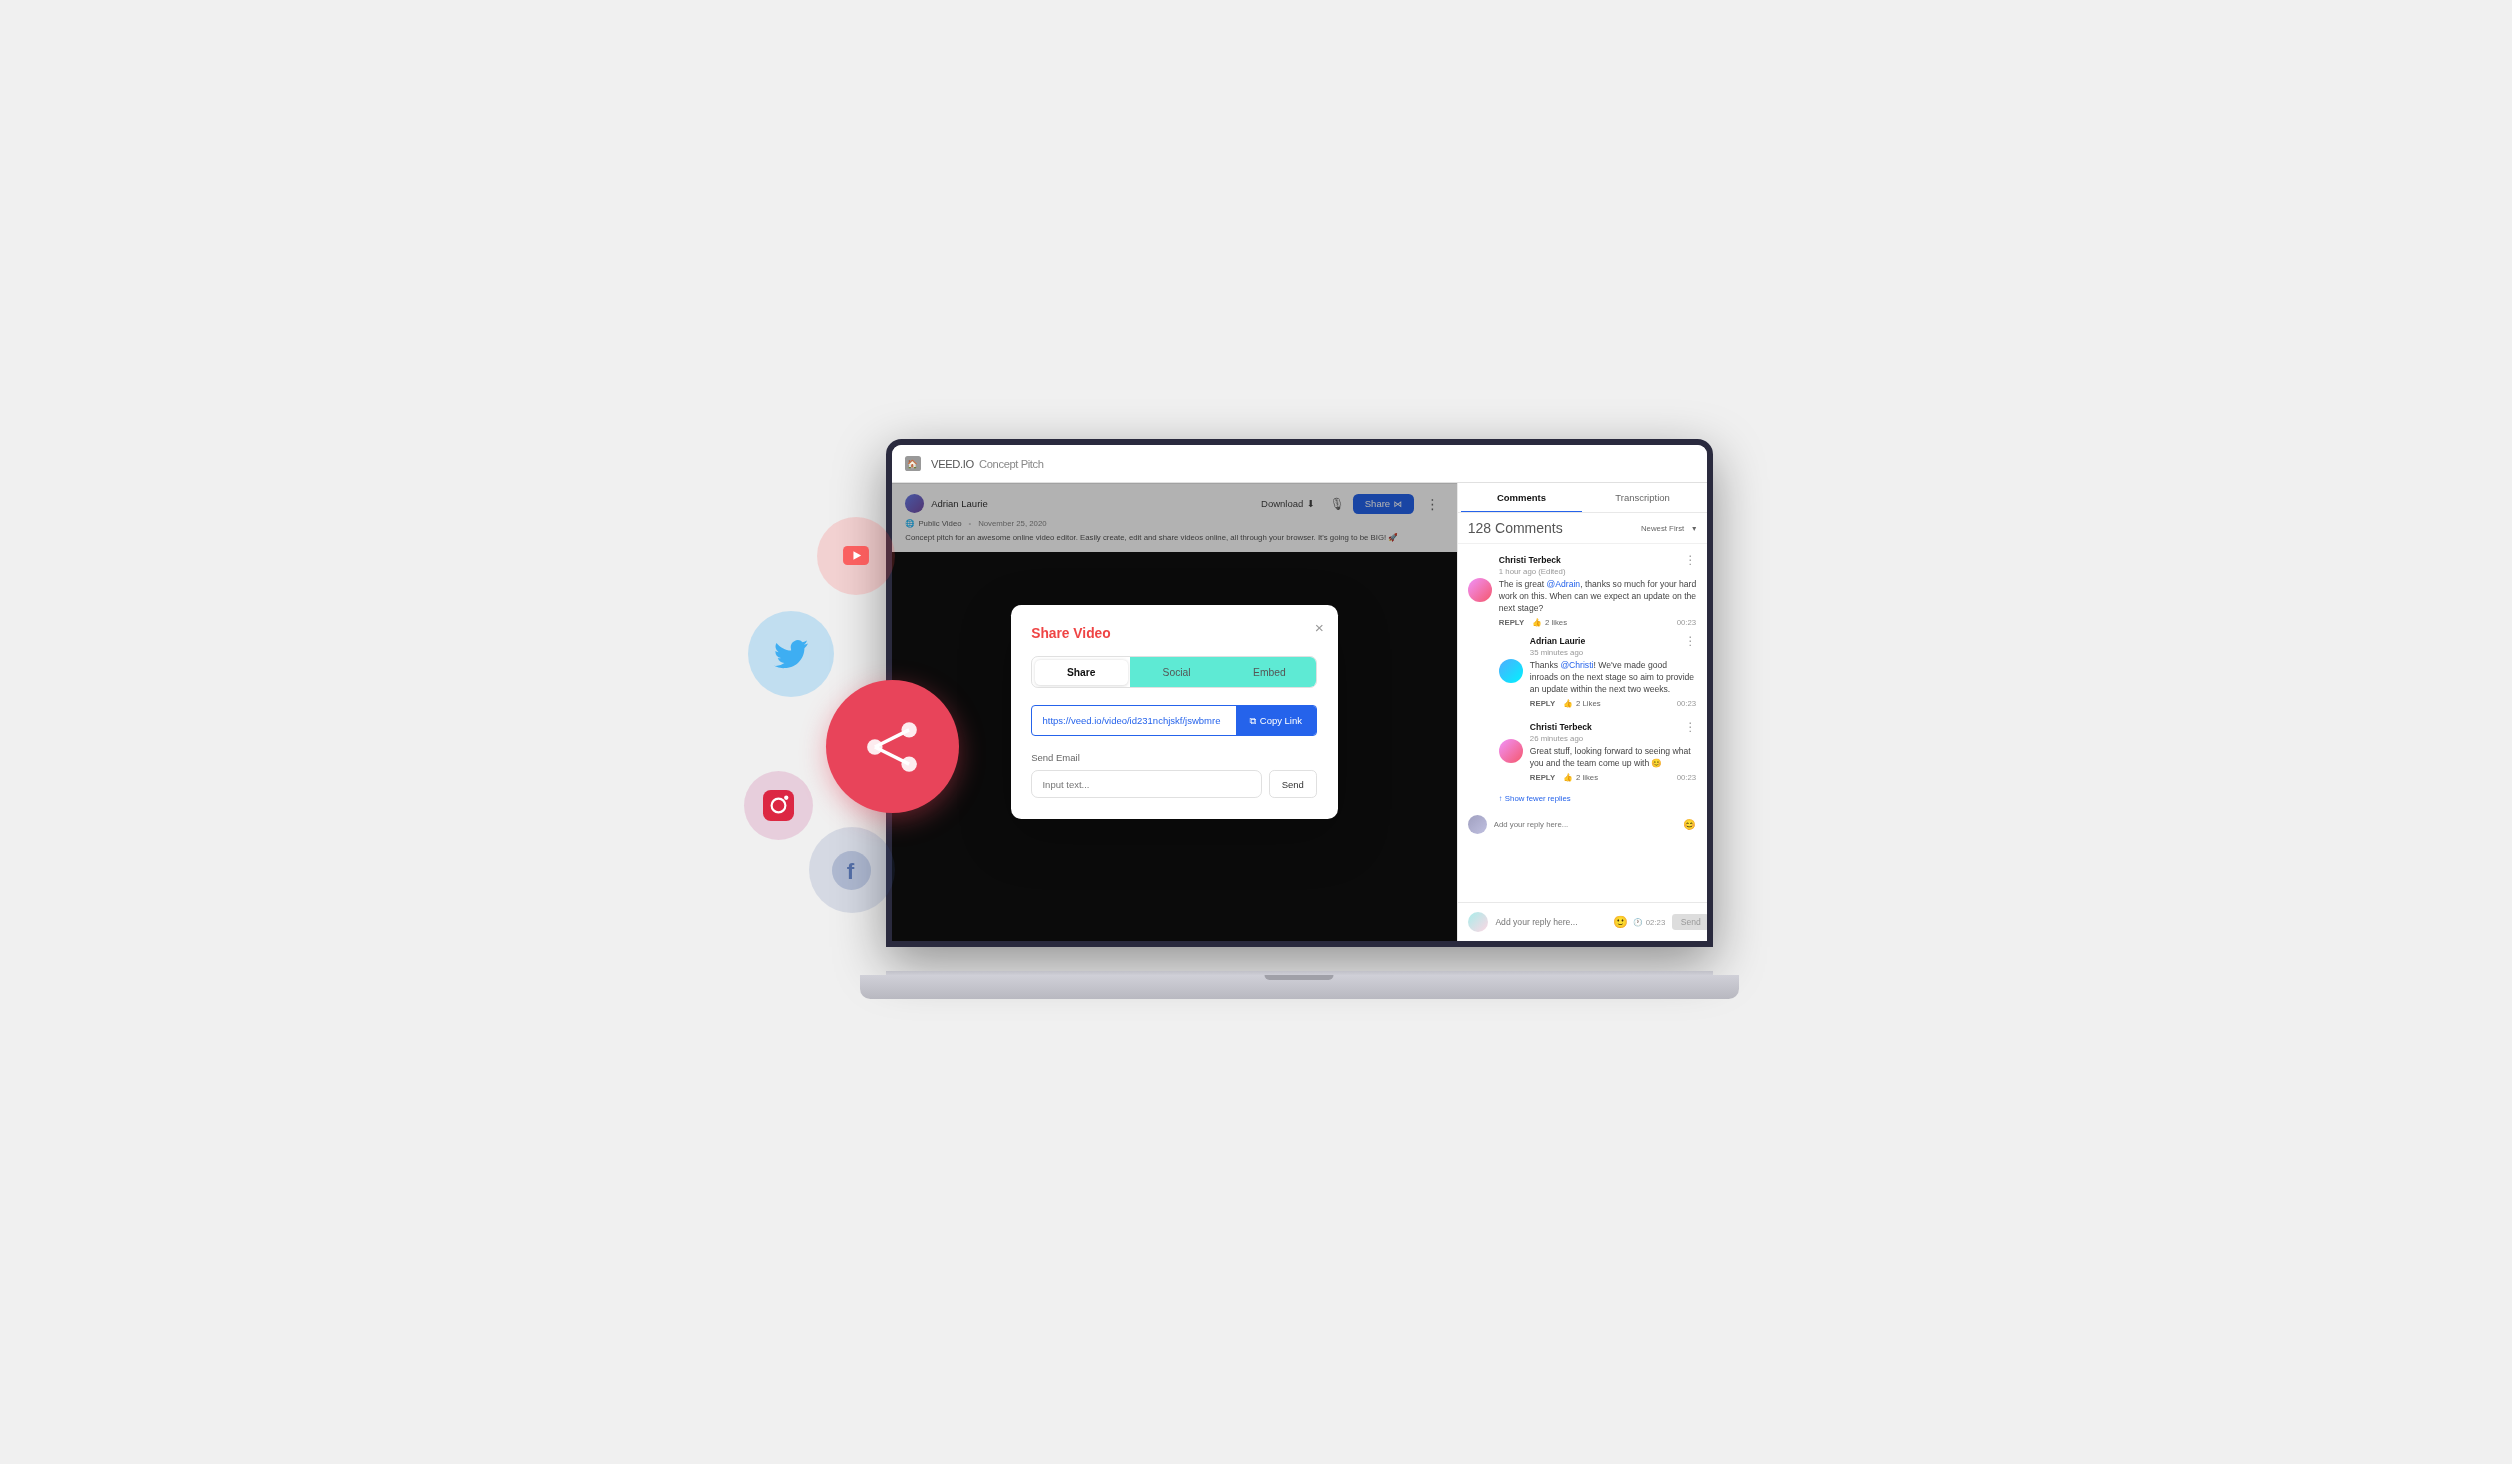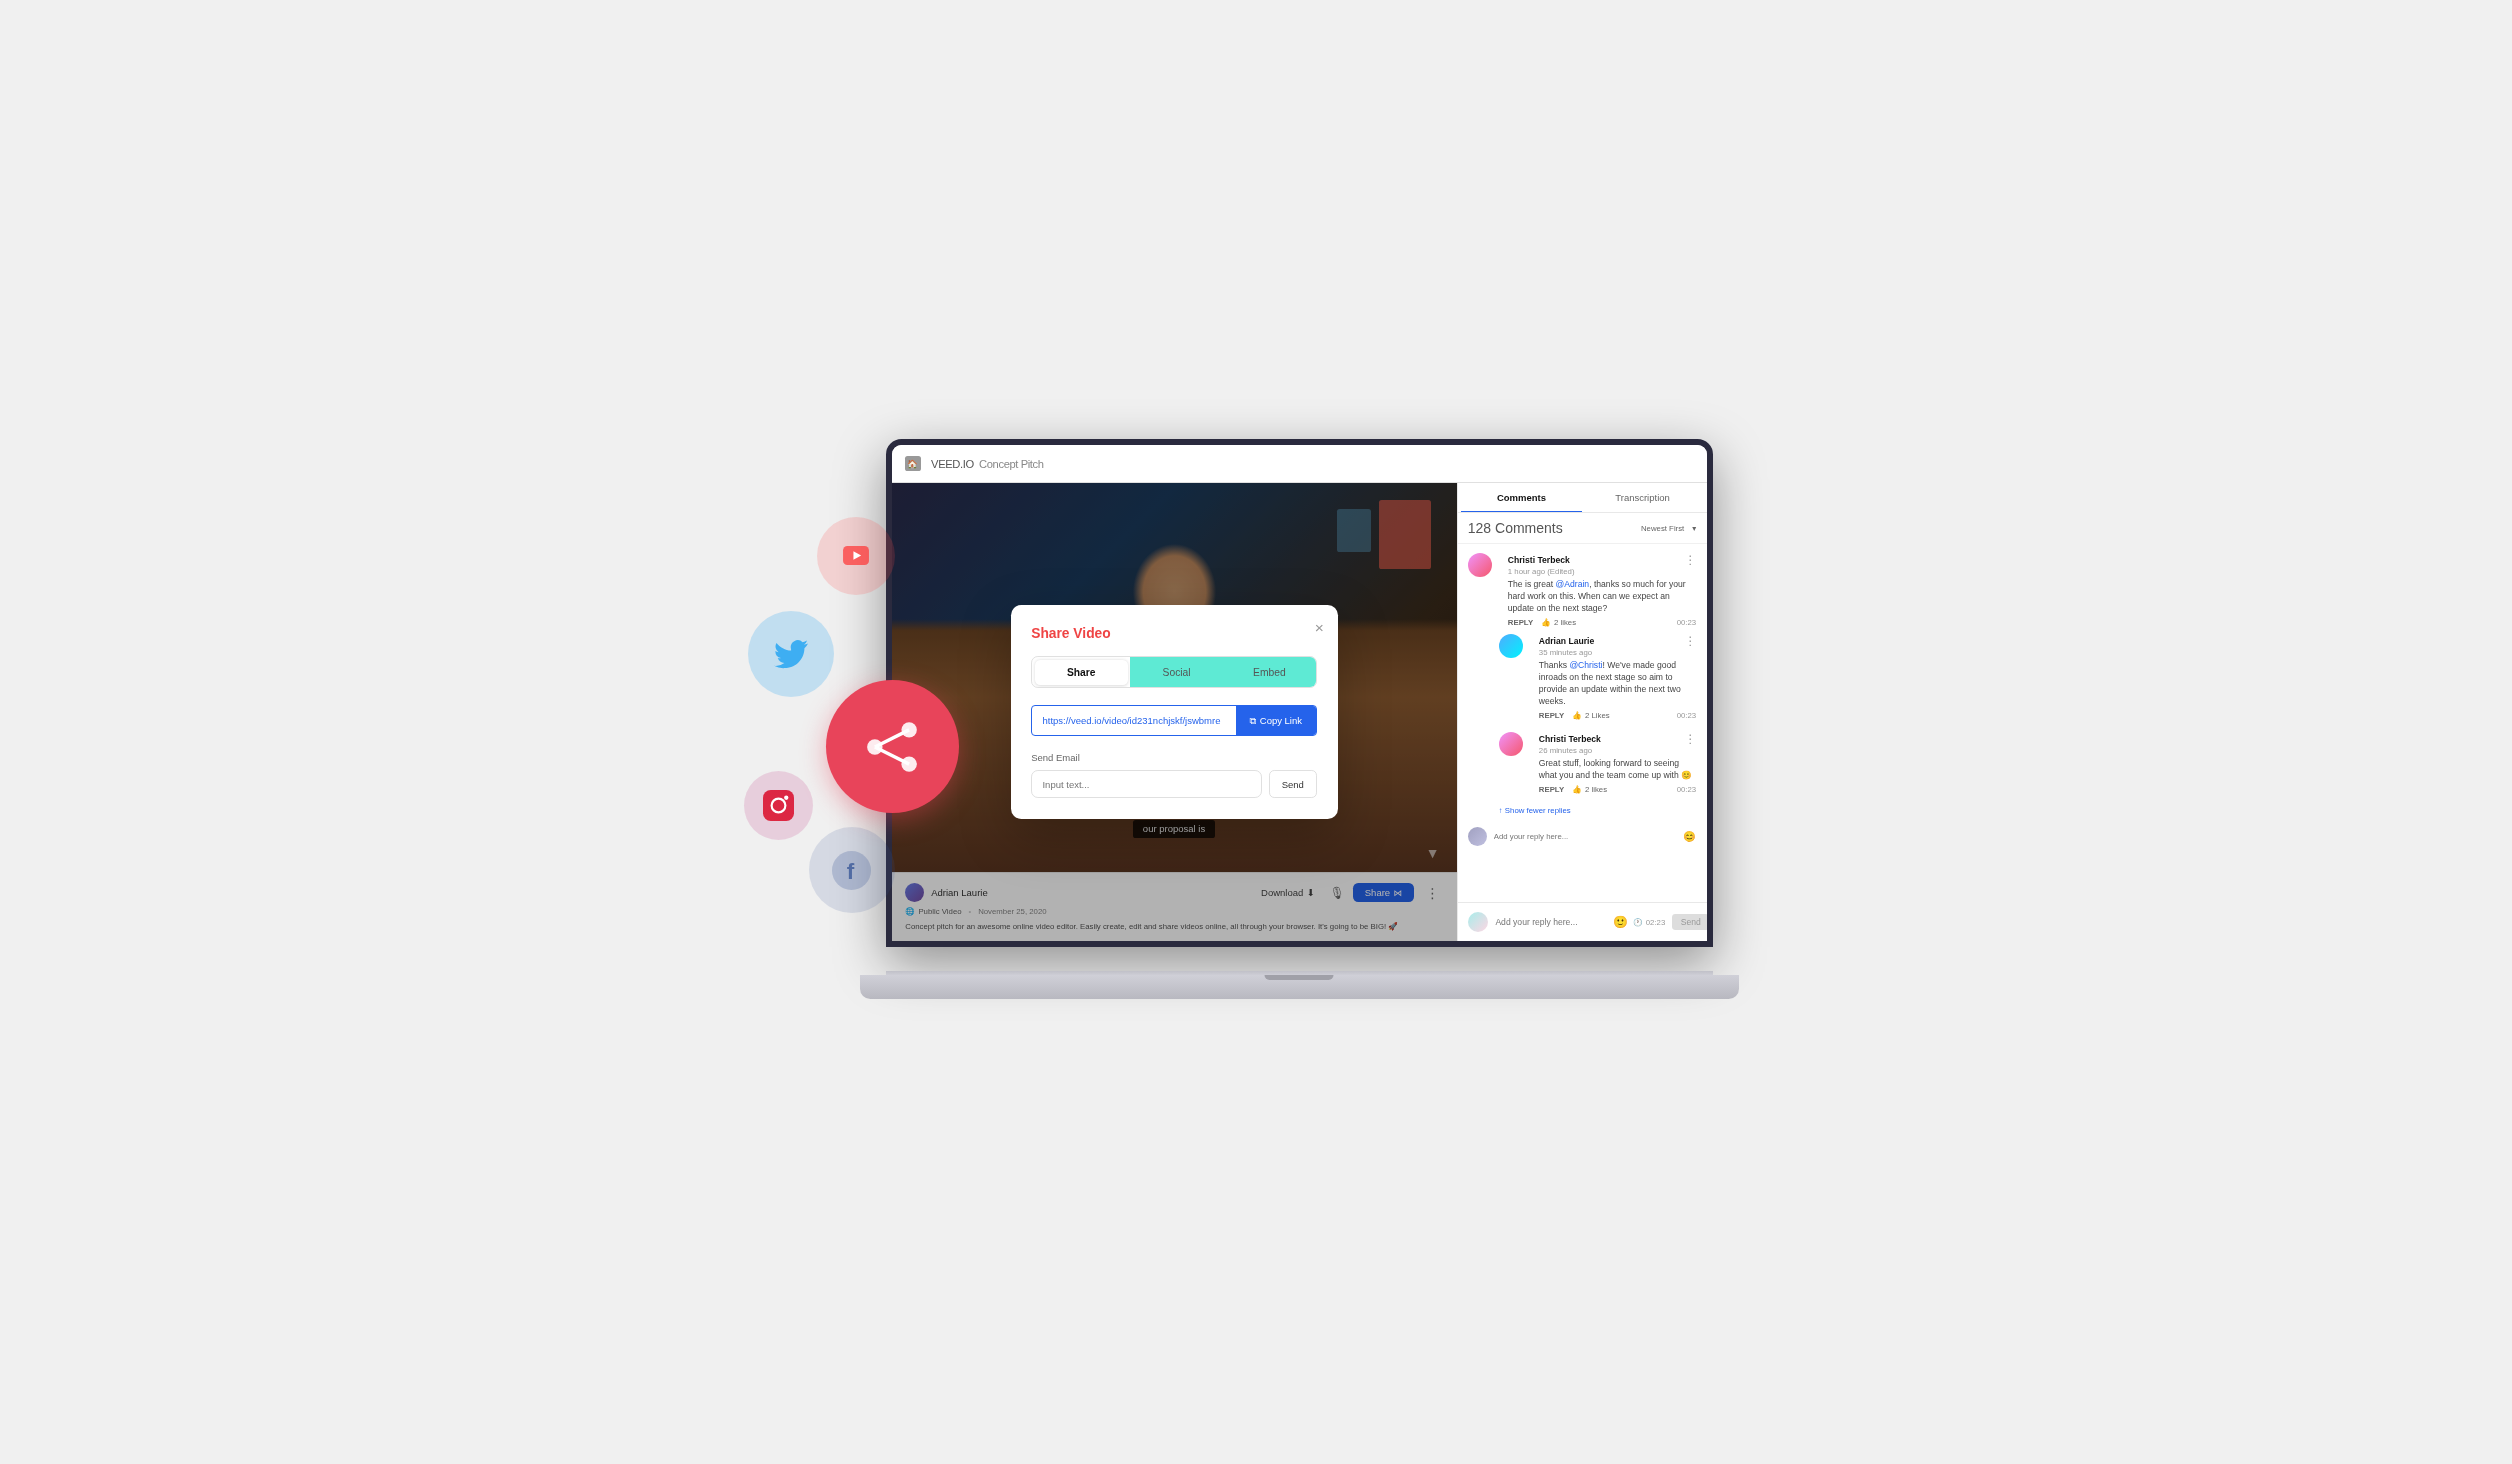--- a/index.html
+++ b/index.html
@@ -372,22 +372,22 @@
       overflow-y: auto;
       padding: 8.6px 10.3px;
     }
 
     .comment-item {
       margin-bottom: 12px;
     }
 
     .comment-author-row {
       display: flex;
-      align-items: flex-start;
-      gap: 16px;
+      align-items: center;
+      gap: 7px;
     }
 
     .comment-avatar {
       width: 24px; height: 24px;
       border-radius: 50%;
       flex-shrink: 0;
       background: linear-gradient(135deg, #667eea, #764ba2);
     }
 
     .comment-avatar.orange {
@@ -724,30 +724,20 @@
           <div class="home-icon">🏠</div>
           <div class="browser-logo">
             <span>VEED.IO</span>
             &nbsp;<span style="color:#888; font-weight:400;">Concept Pitch</span>
           </div>
         </div>
 
         <div class="browser-content">
 
           <div class="video-section">
-            <div class="video-player">
-              <div class="video-thumbnail">
-                <div class="video-person"></div>
-
-                <div style="position:absolute;top:17px;right:26px;width:52px;height:69px;background:rgba(255,100,80,0.6);border-radius:2.6px;"></div>
-                <div style="position:absolute;top:26px;right:86px;width:34px;height:43px;background:rgba(100,180,220,0.4);border-radius:2.6px;"></div>
-                <div class="video-subtitle">our proposal is</div>
-                <div class="video-bottom-arrow">▼</div>
-              </div>
-            </div>
 
             <div class="video-info-bar">
               <div class="video-title-row">
                 <div class="author-info">
                   <div class="author-avatar-small"></div>
                   <span class="author-name-small">Adrian Laurie</span>
                 </div>
                 <div class="video-controls-row">
                   <button class="btn-download">
                     <span>Download</span>

